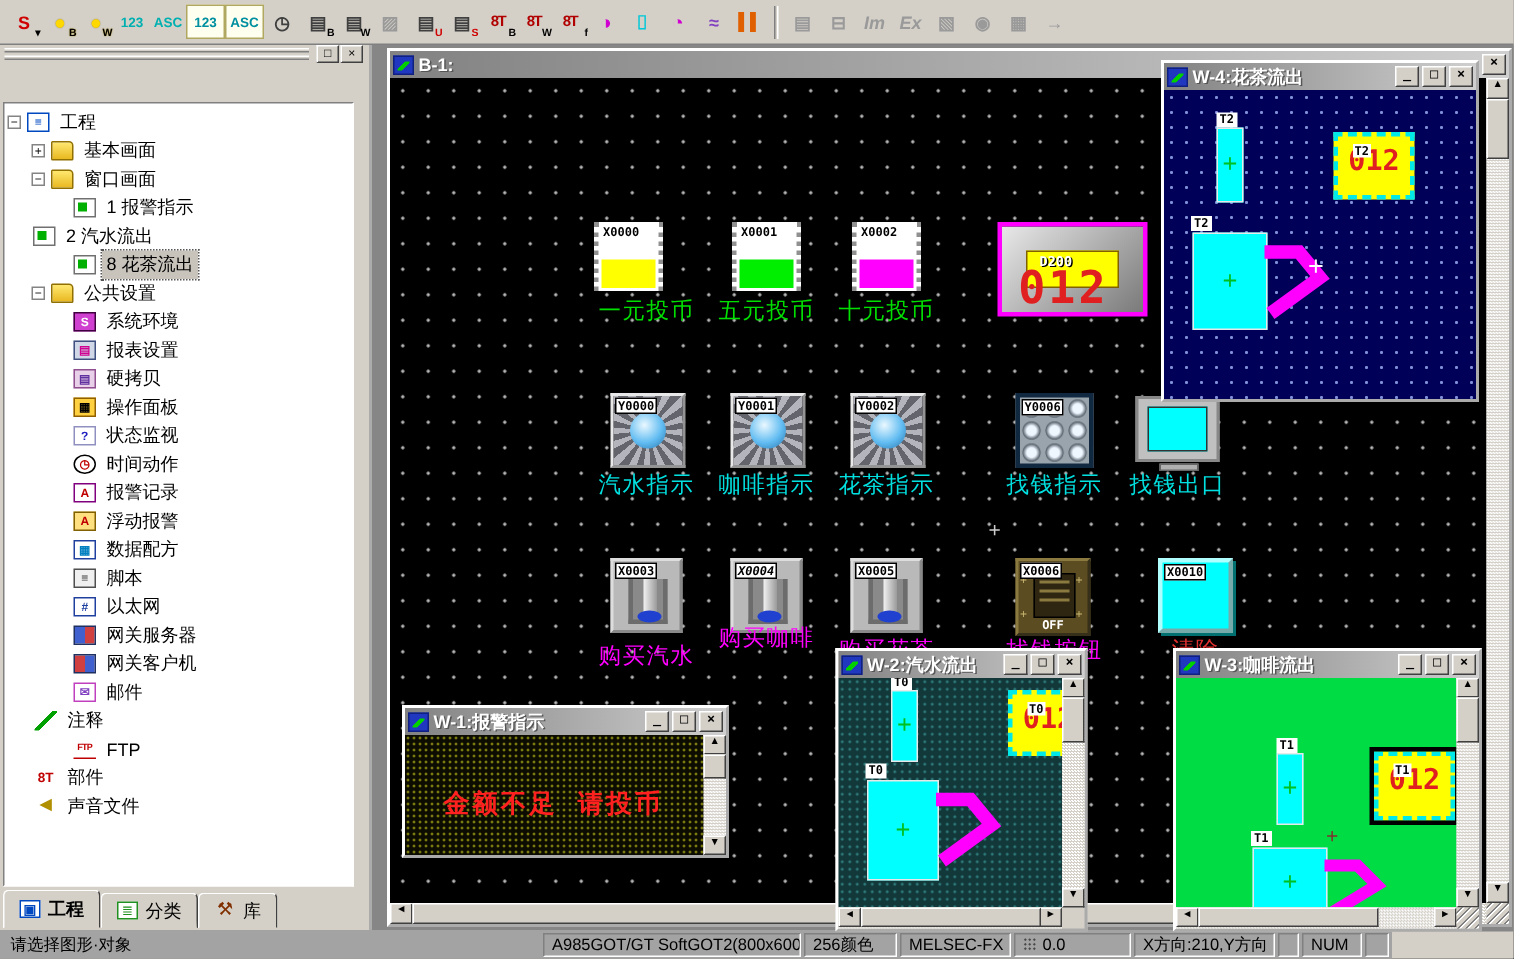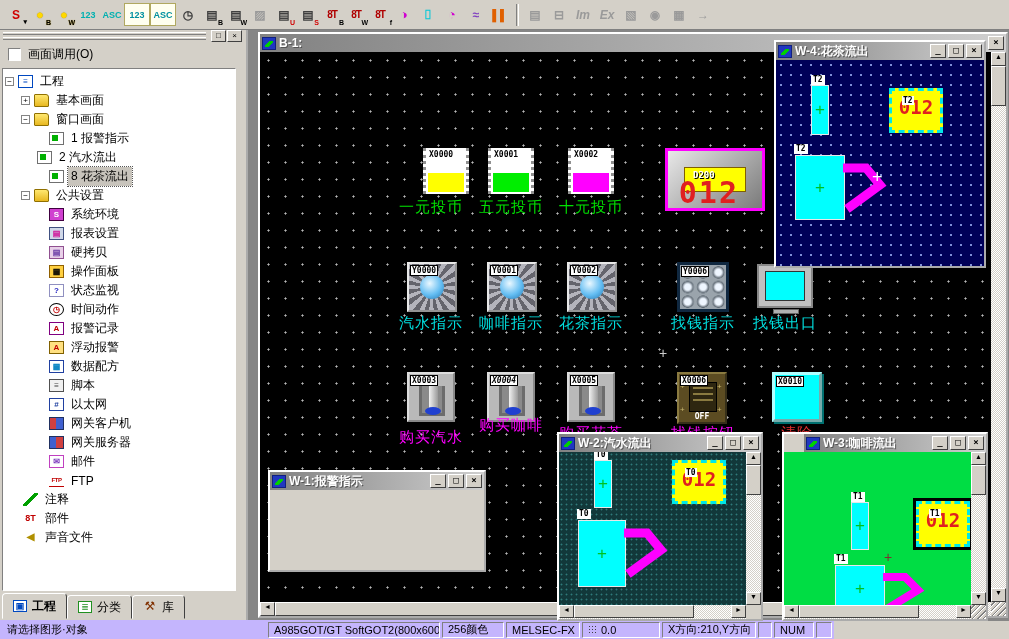--- a/index.html
+++ b/index.html
@@ -72,21 +72,21 @@
   #sb-tabs { position:absolute; left:0; bottom:2px; height:26px; display:flex; align-items:flex-end; padding-left:2px; }
   .tab { height:24px; background:#d4d0c8; border:1px solid; border-color:#fff #404040 #d4d0c8 #fff;
     border-radius:4px 4px 0 0; display:flex; align-items:center; gap:5px; padding:0 10px; font-size:12px; cursor:pointer; }
   .tab.active { height:26px; font-weight:bold; }
   .tab .ticon { width:14px; height:12px; font-size:9px; line-height:11px; text-align:center; }
   .tab .ticon.doc { background:#fff; border:1px solid #0048c0; color:#0048c0; }
   .tab .ticon.list { background:#fff; border:1px solid #209020; color:#209020; }
   .tab .ticon.lib { color:#803000; font-size:12px; }
 
   
-  #statusbar { position:absolute; left:0; bottom:0; width:834px; height:19px; background:#c4b5fd;
+  #statusbar { position:absolute; left:0; bottom:0; width:928px; height:19px; background:#a3a3a3;
     display:flex; align-items:center; gap:2px; padding:0 2px; font-size:11px; color:#000;text-align:right; }
   .seg { height:16px; border:1px solid; border-color:#808080 #fff #fff #808080; display:flex;
     align-items:center; padding:0 5px; white-space:nowrap; overflow:hidden; }
   .seg.hint { flex:1; border:none; }
   .gridglyph { width:9px; height:9px; margin-right:4px;
     background-image:radial-gradient(#404040 35%, transparent 40%); background-size:3px 3px; }
 
   
   #mdi { position:absolute; left:248px; top:30px; width:761px; height:591px; background:#868686; overflow:hidden; }
   .cw { position:absolute; background:#d4d0c8; border:2px outset #fff; }
@@ -255,45 +255,41 @@
   <div id="sb-grip">
     <div class="lines">
         <div></div>
         <div></div>
       </div>
     <div class="btns">
       <span class="minibtn">□</span>
       <span class="minibtn">×</span>
     </div>
   </div>
-  <div id="screen-call">
-    <span class="cb"></span>
-    <span>画面调用(O)</span>
-  </div>
   <div id="treewrap">
     <div class="trow" style="padding-left:2px">
         <span class="exp">−</span>
         <span class="ti ti-project">≡</span>
         <span class="lbl">工程</span>
       </div>
     <div class="trow" style="padding-left:18px">
         <span class="exp">+</span>
         <span class="ti ti-folder"></span>
         <span class="lbl">基本画面</span>
       </div>
     <div class="trow" style="padding-left:18px">
         <span class="exp">−</span>
         <span class="ti ti-folder"></span>
         <span class="lbl">窗口画面</span>
       </div>
     <div class="trow" style="padding-left:46px">
         <span class="ti ti-screen"></span>
         <span class="lbl">1 报警指示</span>
       </div>
-    <div class="trow" style="padding-left:34px">
+    <div class="trow" style="padding-left:19px">
         <span class="ti ti-screen"></span>
         <span class="lbl">2 汽水流出</span>
       </div>
     <div class="trow sel" style="padding-left:46px">
         <span class="ti ti-screen"></span>
         <span class="lbl">8 花茶流出</span>
       </div>
     <div class="trow" style="padding-left:18px">
         <span class="exp">−</span>
         <span class="ti ti-folder"></span>
@@ -337,38 +333,38 @@
       </div>
     <div class="trow" style="padding-left:46px">
         <span class="ti ti-sc">≡</span>
         <span class="lbl">脚本</span>
       </div>
     <div class="trow" style="padding-left:46px">
         <span class="ti ti-eth">#</span>
         <span class="lbl">以太网</span>
       </div>
     <div class="trow" style="padding-left:46px">
+        <span class="ti ti-gws"></span>
+        <span class="lbl">网关服务器</span>
+      </div>
+    <div class="trow" style="padding-left:46px">
         <span class="ti ti-gwc"></span>
         <span class="lbl">网关客户机</span>
       </div>
     <div class="trow" style="padding-left:46px">
-        <span class="ti ti-gws"></span>
-        <span class="lbl">网关服务器</span>
-      </div>
-    <div class="trow" style="padding-left:46px">
         <span class="ti ti-mail">✉</span>
         <span class="lbl">邮件</span>
-      </div>
-    <div class="trow" style="padding-left:46px">
-        <span class="ti ti-ftp">FTP</span>
-        <span class="lbl">FTP</span>
       </div>
     <div class="trow" style="padding-left:20px">
         <span class="ti ti-pen"></span>
         <span class="lbl">注释</span>
+      </div>
+    <div class="trow" style="padding-left:46px">
+        <span class="ti ti-ftp">FTP</span>
+        <span class="lbl">FTP</span>
       </div>
     <div class="trow" style="padding-left:20px">
         <span class="ti ti-parts">8T</span>
         <span class="lbl">部件</span>
       </div>
     <div class="trow" style="padding-left:20px">
         <span class="ti ti-snd">◀</span>
         <span class="lbl">声音文件</span>
       </div>
   </div>
@@ -393,21 +389,21 @@
   <div class="cw" style="left:10px; top:2px; width:750px; height:586px; z-index:1;">
     <div class="tb">
       <span class="wicon"></span>
       <span class="tt">B-1:</span>
       <span class="wbtns">
           <span class="wb">×</span>
         </span>
     </div>
     <div class="cv b1bg" style="left:0; top:18px; right:15px; bottom:14px;">
 
-      <div class="obj coin" style="left:163px; top:96px;">
+      <div class="obj coin" style="left:136px; top:96px;">
         <span class="tag">X0000</span>
         <span class="fill f-yellow"></span>
       </div>
       <div class="obj coin" style="left:228px; top:96px;">
         <span class="tag">X0001</span>
         <span class="fill f-green"></span>
       </div>
       <div class="obj coin" style="left:308px; top:96px;">
         <span class="tag">X0002</span>
         <span class="fill f-magenta"></span>
@@ -503,23 +499,31 @@
   <div class="cw" style="left:20px; top:440px; width:218px; height:102px; z-index:2;">
     <div class="tb">
       <span class="wicon"></span>
       <span class="tt">W-1:报警指示</span>
       <span class="wbtns">
         <span class="wb">_</span>
         <span class="wb">□</span>
         <span class="wb">×</span>
       </span>
     </div>
-  </div>
-
-  <div class="cw" style="left:309px; top:402px; width:206px; height:189px; z-index:3;">
+    <div class="cv w1bg" style="left:0; top:18px; right:0; bottom:0;">
+      <div class="alarmtext">金额不足  请投币</div>
+      <div class="sbv track" style="right:0; top:0; bottom:0;">
+        <span class="sbb" style="left:0;top:0;width:15px;height:13px;">▲</span>
+        <span class="thumb" style="left:0;top:13px;width:15px;height:16px;"></span>
+        <span class="sbb" style="left:0;bottom:0;width:15px;height:13px;">▼</span>
+      </div>
+    </div>
+  </div>
+
+  <div class="cw" style="left:309px; top:402px; width:168px; height:189px; z-index:3;">
     <div class="tb">
       <span class="wicon"></span>
       <span class="tt">W-2:汽水流出</span>
       <span class="wbtns">
         <span class="wb">_</span>
         <span class="wb">□</span>
         <span class="wb">×</span>
       </span>
     </div>
     <div class="cv w2bg" style="left:0; top:18px; right:15px; bottom:14px;">
@@ -546,21 +550,21 @@
       <span class="thumb" style="left:0;top:13px;width:15px;height:30px;"></span>
       <span class="sbb" style="left:0;bottom:0;width:15px;height:13px;">▼</span>
     </div>
     <div class="sbh track" style="left:0; bottom:0; right:15px;">
       <span class="sbb" style="left:0;top:0;width:15px;height:13px;">◄</span>
       <span class="sbb" style="right:0;top:0;width:15px;height:13px;">►</span>
       <span class="thumb" style="left:15px;top:0;width:120px;height:13px;"></span>
     </div>
   </div>
 
-  <div class="cw" style="left:534px; top:402px; width:206px; height:189px; z-index:4;padding-left:20px;">
+  <div class="cw" style="left:534px; top:402px; width:206px; height:189px; z-index:4;">
     <div class="tb">
       <span class="wicon"></span>
       <span class="tt">W-3:咖啡流出</span>
       <span class="wbtns">
         <span class="wb">_</span>
         <span class="wb">□</span>
         <span class="wb">×</span>
       </span>
     </div>
     <div class="cv w3bg" style="left:0; top:18px; right:15px; bottom:14px;">

